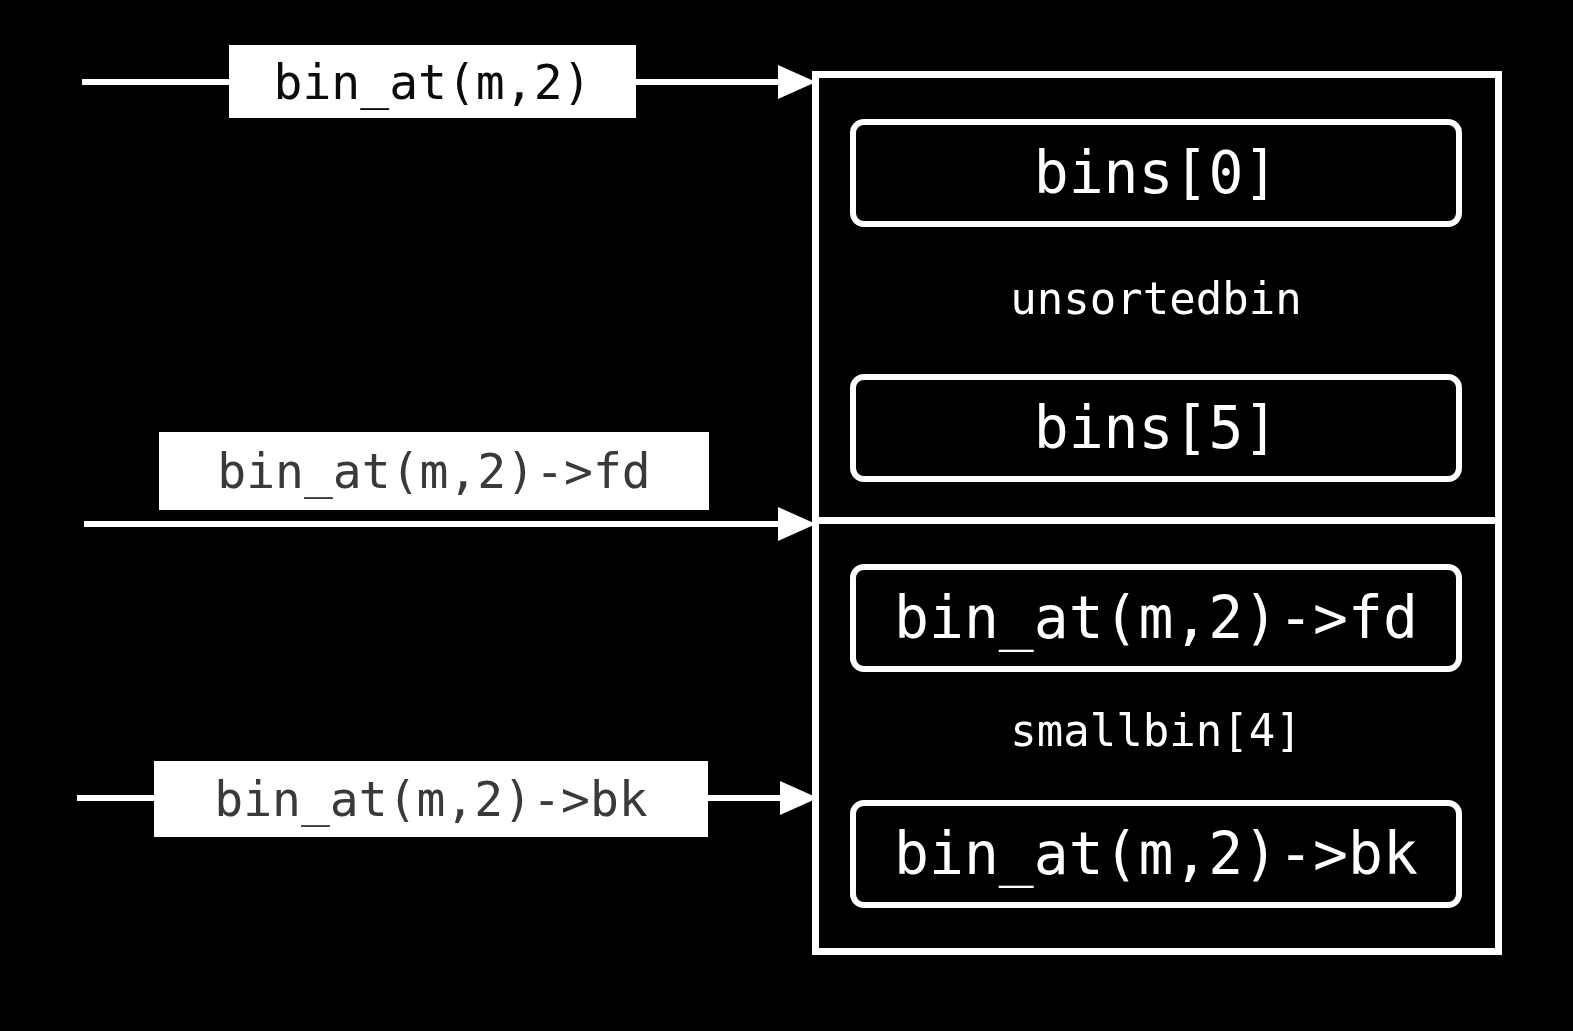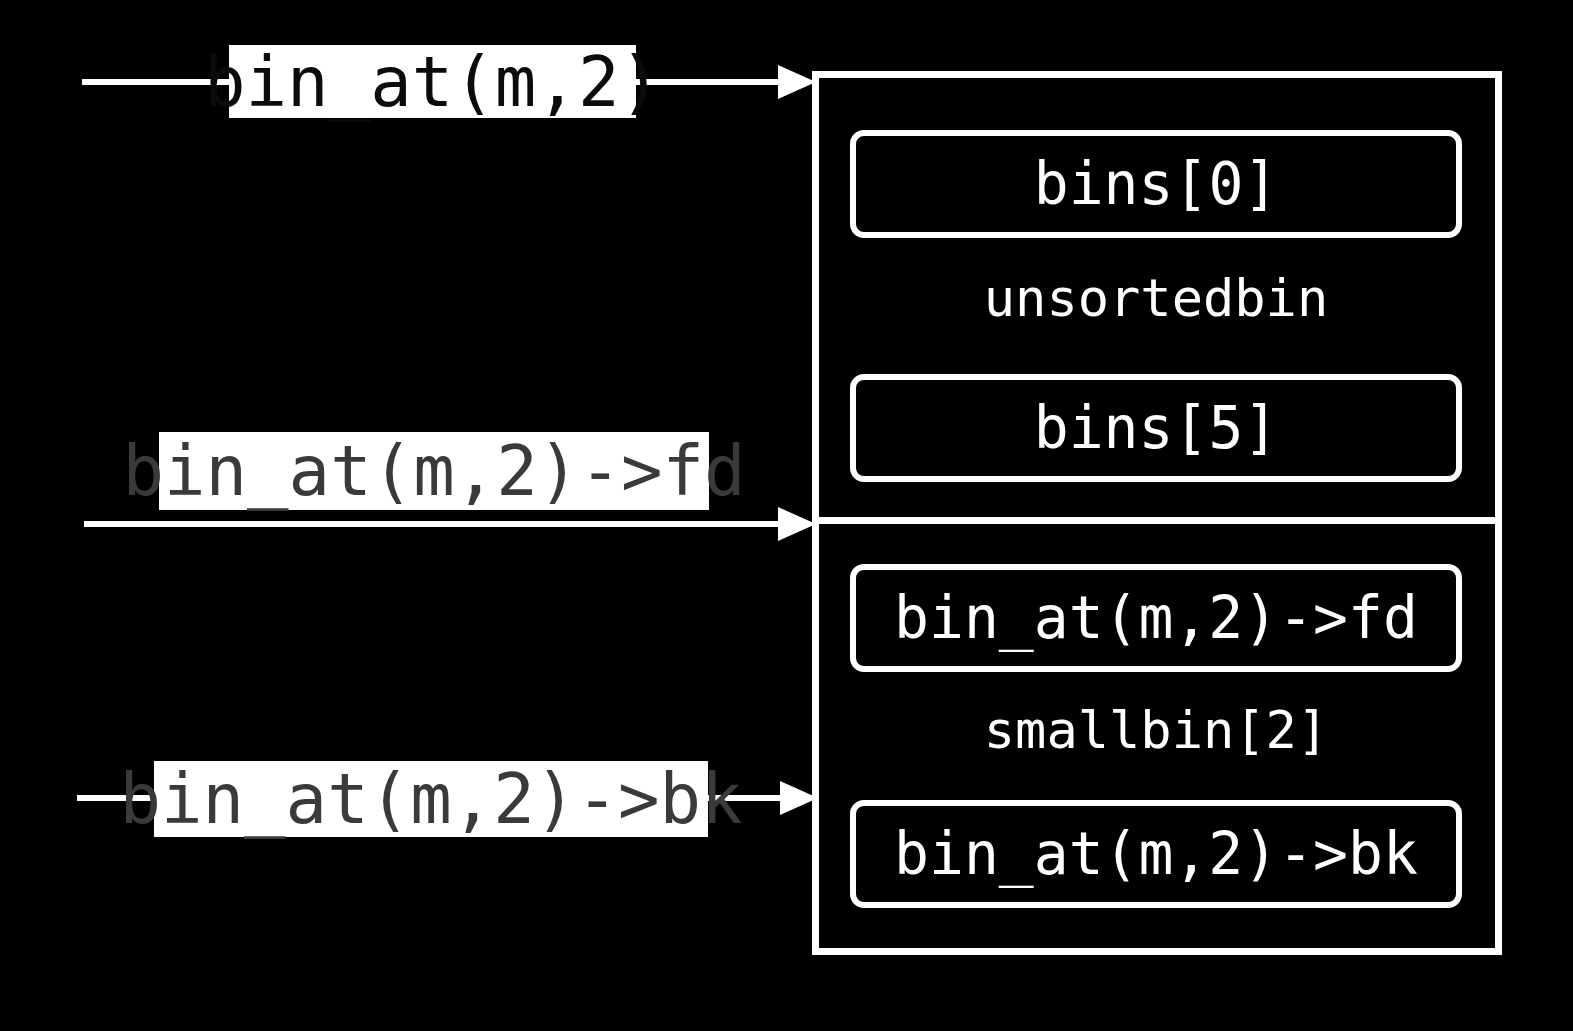--- a/index.html
+++ b/index.html
@@ -59,45 +59,45 @@
     border-radius: 14px;
     box-sizing: border-box;
     display: flex;
     align-items: center;
     justify-content: center;
     color: #ffffff;
     font-size: 58px;
     white-space: pre;
     z-index: 4;
   }
-  .cell-bins0 { top: 130px; }
+  .cell-bins0 { top: 119px; }
   .cell-bins1 { top: 374px; }
   .cell-fd    { top: 564px; }
   .cell-bk    { top: 800px; }
   .section-label {
     position: absolute;
     left: 850px;
     width: 612px;
     display: flex;
     align-items: center;
     justify-content: center;
     color: #ffffff;
-    font-size: 52px;
+    font-size: 44px;
     white-space: pre;
     z-index: 4;
   }
   .section-label-unsorted { top: 230px; height: 136px; }
   .section-label-small    { top: 666px; height: 128px; }
   .ptr-label {
     position: absolute;
     background: #ffffff;
     display: flex;
     align-items: center;
     justify-content: center;
-    font-size: 69px;
+    font-size: 48px;
     white-space: pre;
     z-index: 5;
   }
   .ptr-label-top {
     left: 229px;
     top: 45px;
     width: 407px;
     height: 73px;
     color: #0b0b0b;
   }
@@ -146,17 +146,17 @@
   <div class="divider"></div>
 
   <div class="cell cell-bins0">bins[0]</div>
 
   <div class="section-label section-label-unsorted">unsortedbin</div>
 
   <div class="cell cell-bins1">bins[5]</div>
 
   <div class="cell cell-fd">bin_at(m,2)-&gt;fd</div>
 
-  <div class="section-label section-label-small">smallbin[2]</div>
+  <div class="section-label section-label-small">smallbin[4]</div>
 
   <div class="cell cell-bk">bin_at(m,2)-&gt;bk</div>
 
 </div>
 
 </body></html>

